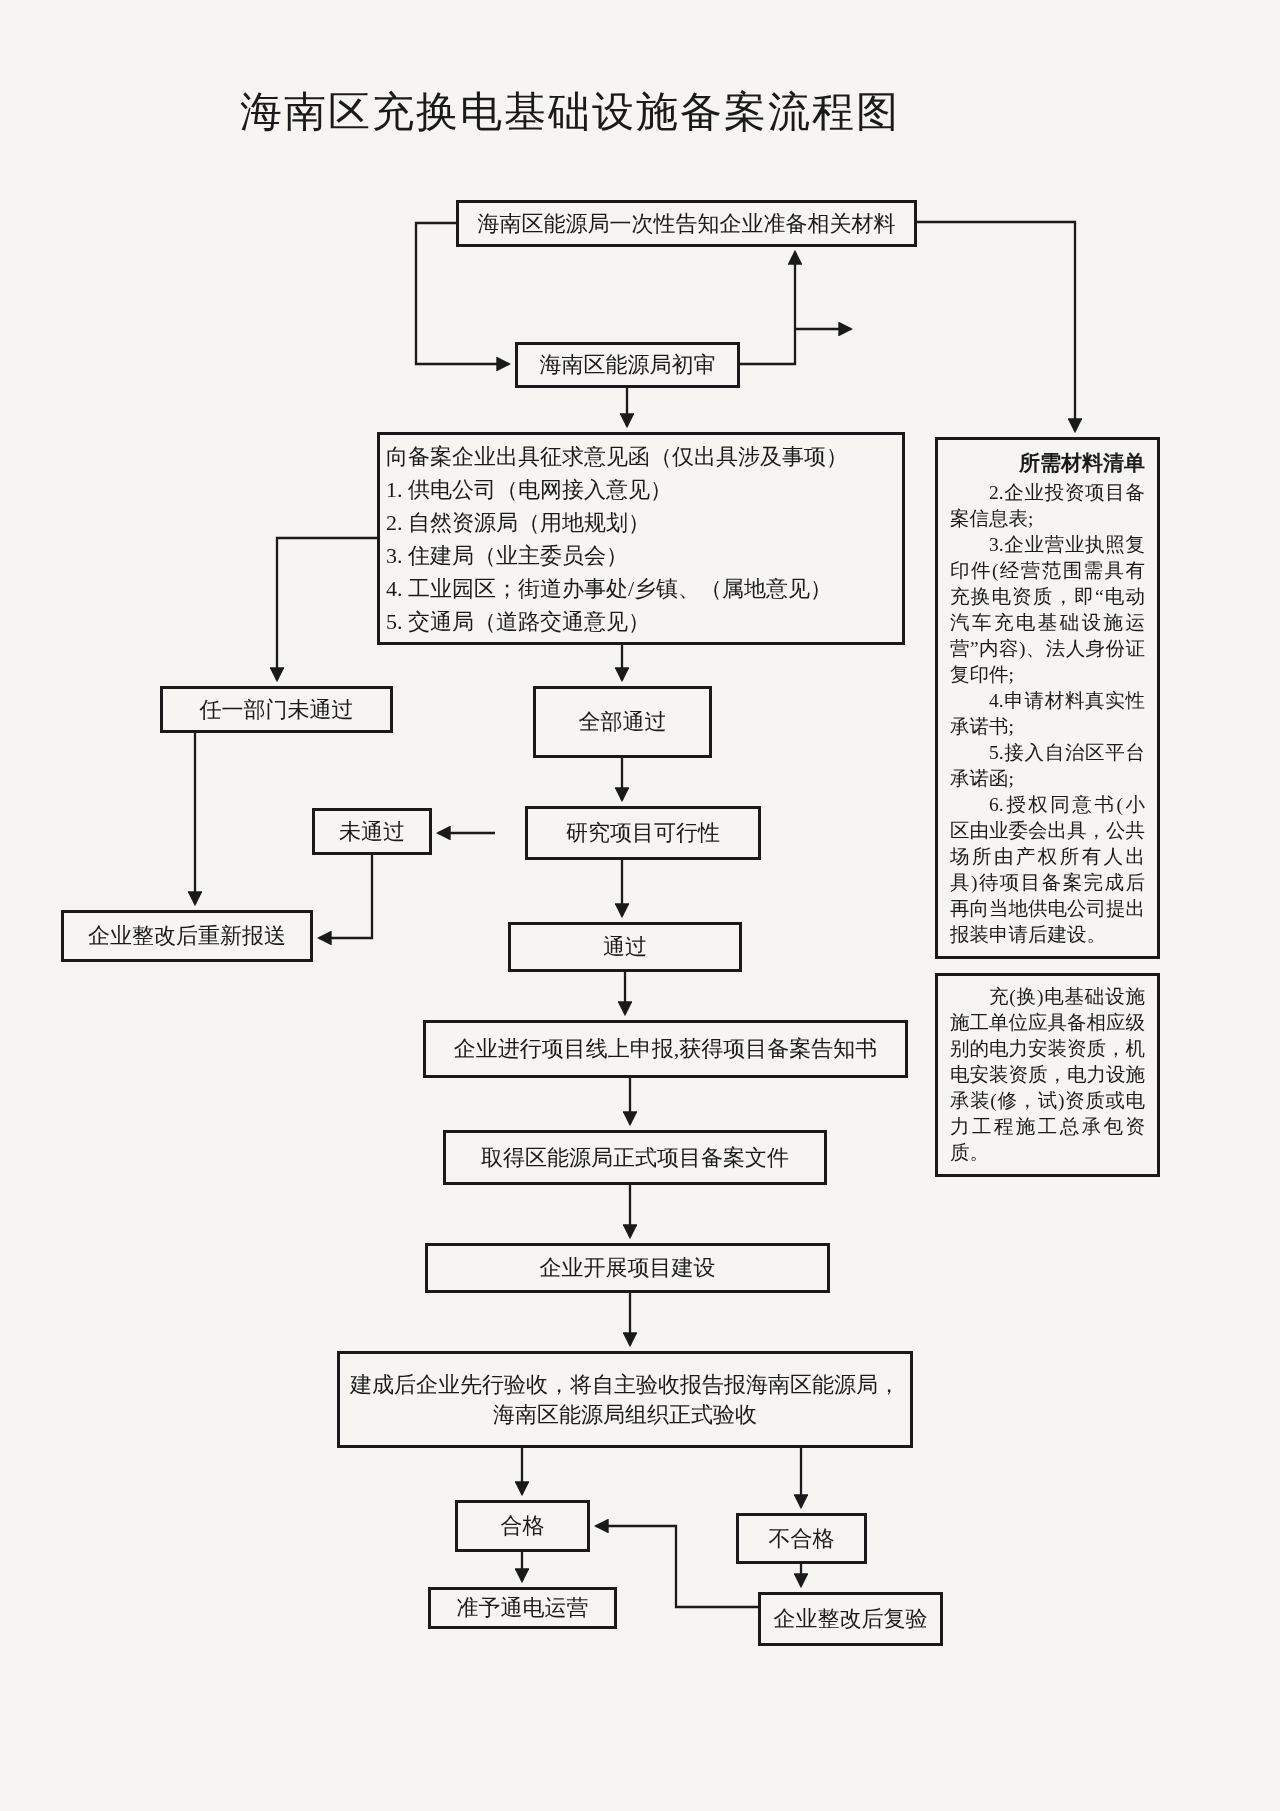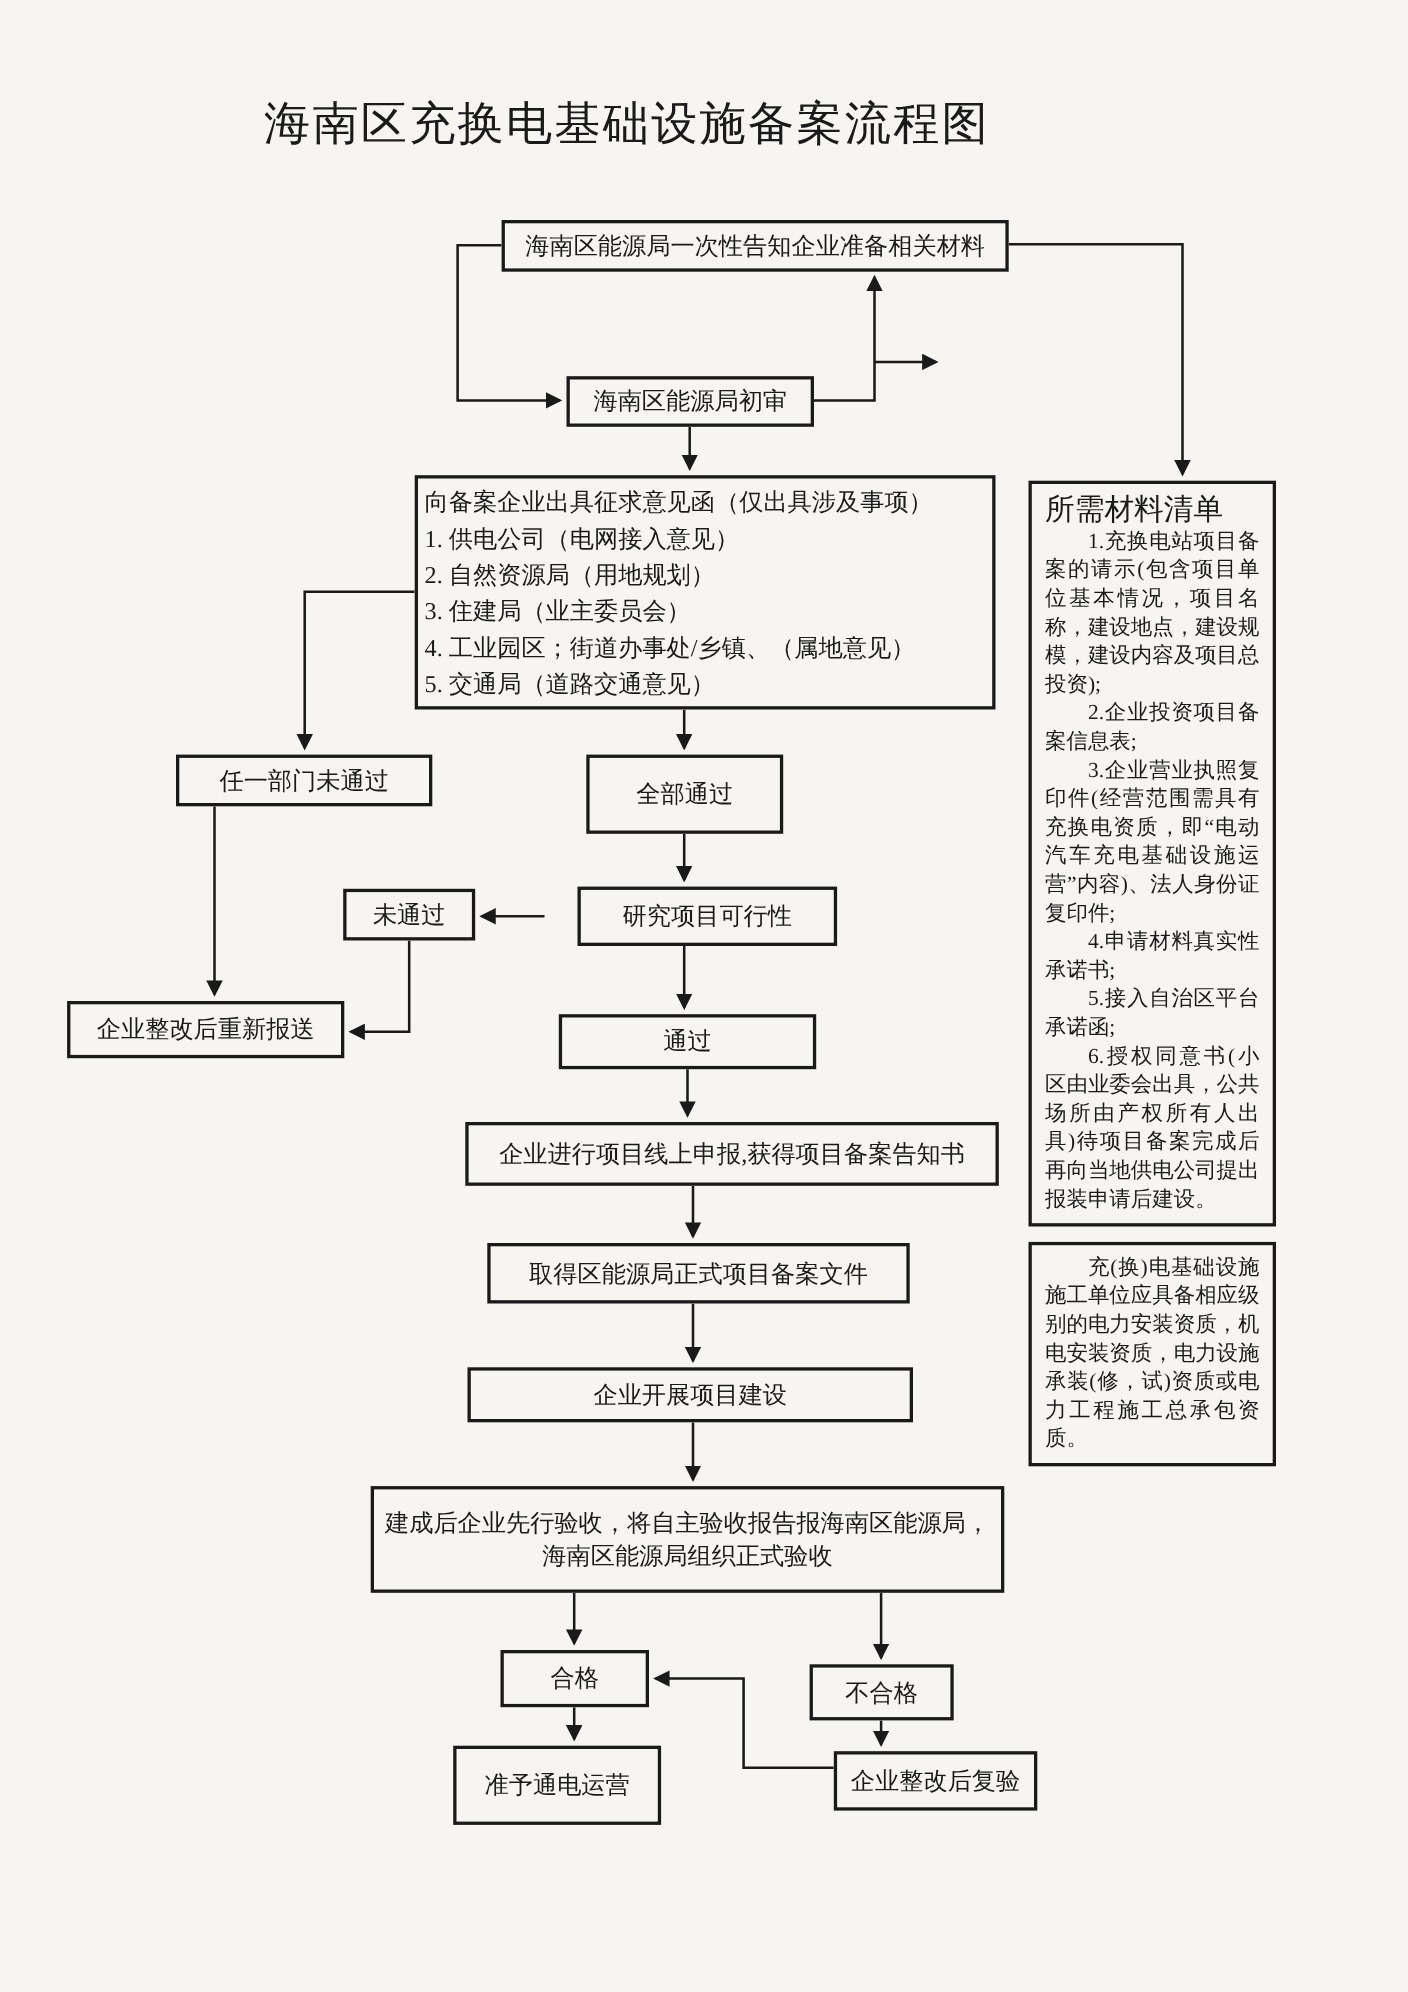--- a/index.html
+++ b/index.html
@@ -25,21 +25,21 @@
   .nb.consult{
     align-items:flex-start;justify-content:center;text-align:left;
     padding:6px 6px;line-height:33px;font-size:22px;
   }
   .side-col{position:absolute;box-sizing:border-box;}
   .panel{
     box-sizing:border-box;border:3px solid var(--ink);background:var(--paper);
     padding:8px 12px;font-size:19.5px;line-height:26px;text-align:justify;
   }
   .panel + .panel{margin-top:14px;}
-  .panel-title{text-align:left;font-weight:400;font-size:27px;margin:2px 0 4px;}
+  .panel-title{text-align:right;font-weight:700;font-size:21px;margin:2px 0 4px;}
   .pitem{margin:0;text-indent:2em;}
 </style>
 </head>
 <body>
 
 <div class="canvas">
 
   <svg class="wires" viewBox="0 0 1280 1811" xmlns="http://www.w3.org/2000/svg">
     <defs>
       <marker id="arr" viewBox="0 0 10 10" refX="8.5" refY="5" markerWidth="6.5" markerHeight="6.5" orient="auto-start-reverse">
@@ -105,28 +105,27 @@
 
   <div class="nb" style="left:337px;top:1351px;width:576px;height:97px">
     <div>建成后企业先行验收，将自主验收报告报海南区能源局，</div>
     <div>海南区能源局组织正式验收</div>
   </div>
 
   <div class="nb" style="left:455px;top:1500px;width:135px;height:52px">合格</div>
 
   <div class="nb" style="left:736px;top:1513px;width:131px;height:51px">不合格</div>
 
-  <div class="nb" style="left:412px;top:1587px;width:189px;height:72px">准予通电运营</div>
+  <div class="nb" style="left:428px;top:1587px;width:189px;height:42px">准予通电运营</div>
 
   <div class="nb" style="left:758px;top:1592px;width:185px;height:54px">企业整改后复验</div>
 
   <div class="side-col" style="left:935px;top:437px;width:225px">
     <div class="panel">
       <div class="panel-title">所需材料清单</div>
-      <p class="pitem">1.充换电站项目备案的请示(包含项目单位基本情况，项目名称，建设地点，建设规模，建设内容及项目总投资);</p>
       <p class="pitem">2.企业投资项目备案信息表;</p>
       <p class="pitem">3.企业营业执照复印件(经营范围需具有充换电资质，即“电动汽车充电基础设施运营”内容)、法人身份证复印件;</p>
       <p class="pitem">4.申请材料真实性承诺书;</p>
       <p class="pitem">5.接入自治区平台承诺函;</p>
       <p class="pitem">6.授权同意书(小区由业委会出具，公共场所由产权所有人出具)待项目备案完成后再向当地供电公司提出报装申请后建设。</p>
     </div>
     <div class="panel">
       <p class="pitem">充(换)电基础设施施工单位应具备相应级别的电力安装资质，机电安装资质，电力设施承装(修，试)资质或电力工程施工总承包资质。</p>
     </div>
   </div>

